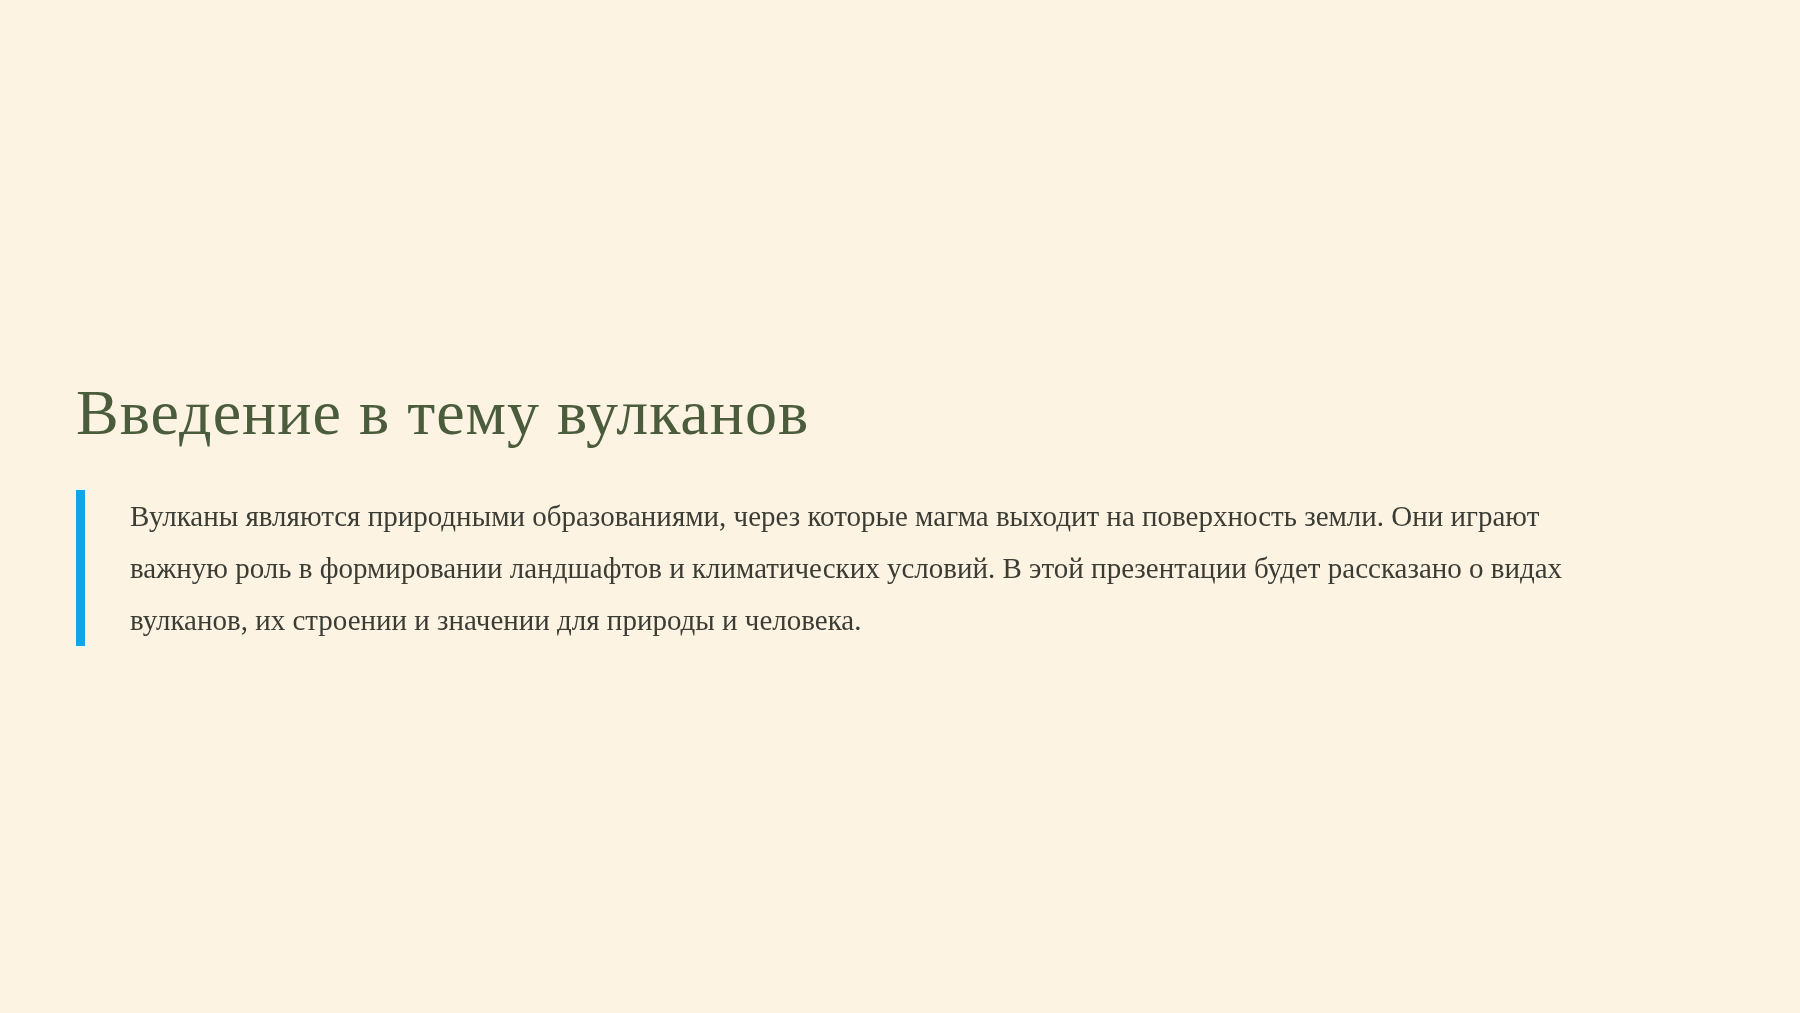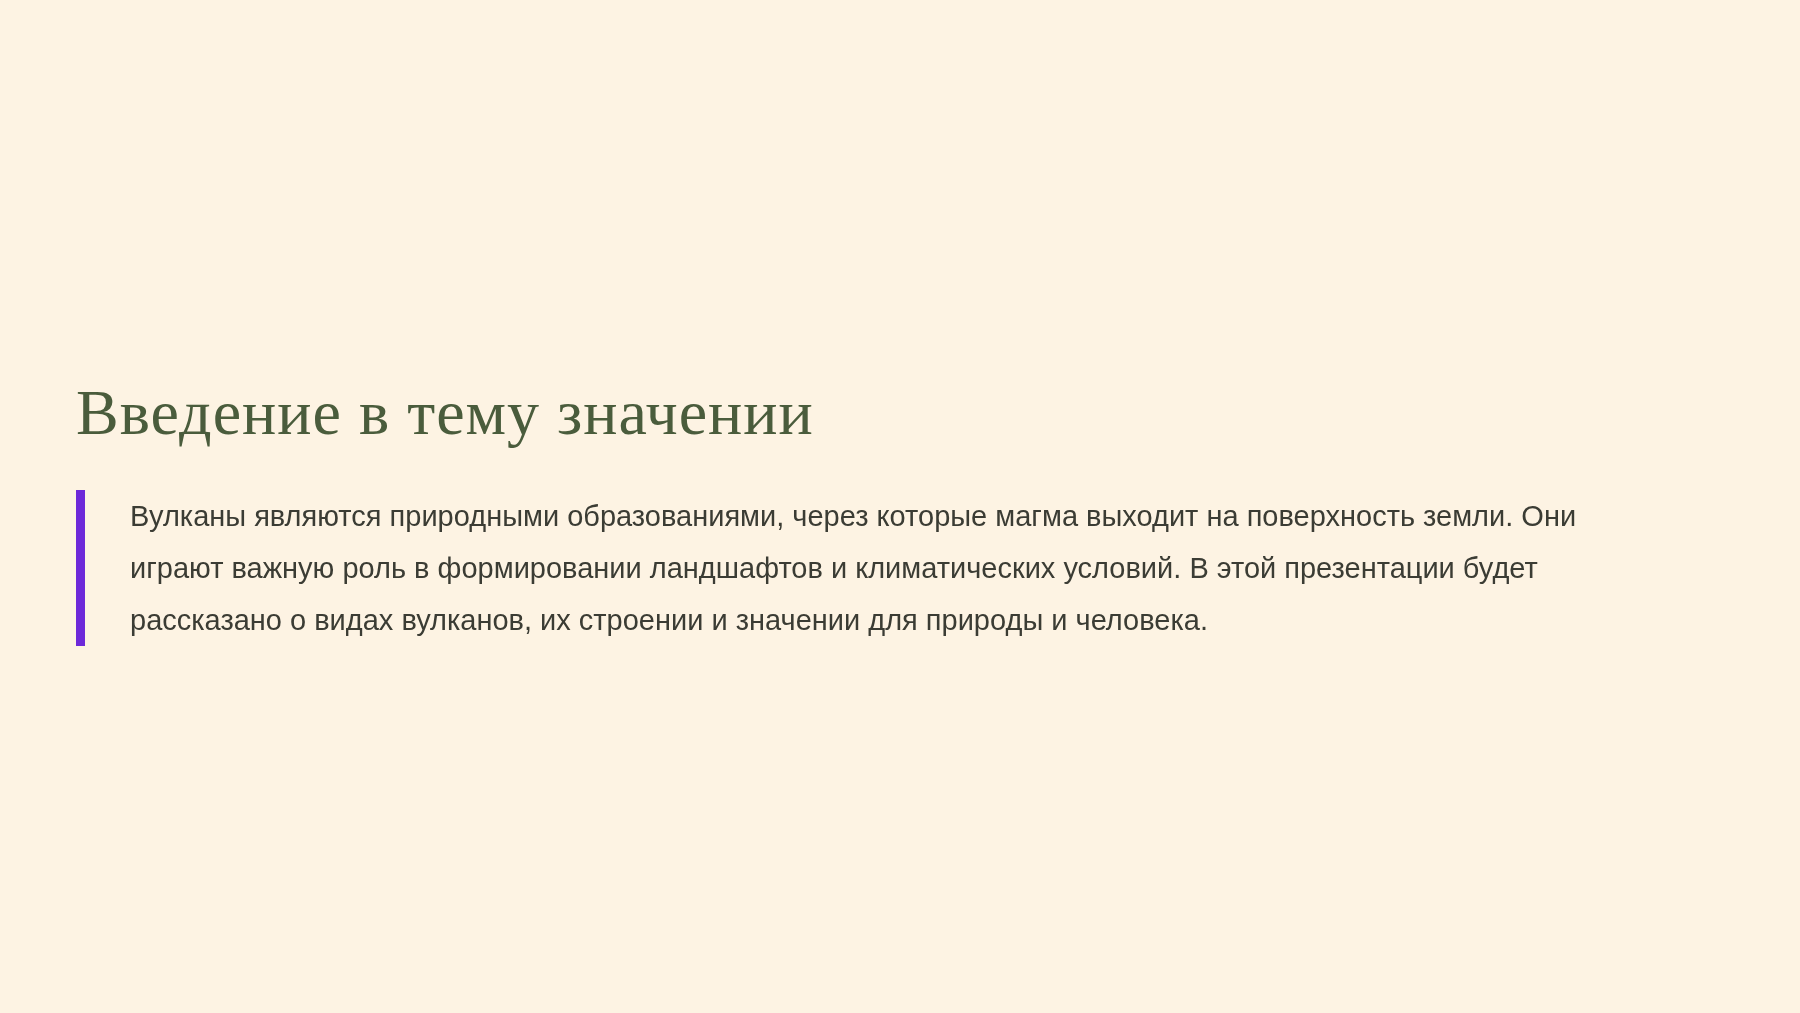--- a/index.html
+++ b/index.html
@@ -32,30 +32,30 @@
     white-space: nowrap;
   }
   .body-block {
     position: absolute;
     left: 76px;
     top: 490px;
     width: 1540px;
   }
   .body-text {
     margin: 0;
-    border-left: 9px solid #6d28d9;
+    border-left: 9px solid #0ea5e9;
     padding-left: 45px;
-    font-family: Liberation Sans, sans-serif;
+    font-family: Liberation Serif, serif;
     font-size: 29px;
     line-height: 52px;
     color: #3b3c34;
   }
 </style>
 </head>
 <body>
 
 <div class="slide">
-  <h1 class="slide-title">Введение в тему значении</h1>
+  <h1 class="slide-title">Введение в тему вулканов</h1>
 
   <div class="body-block">
     <p class="body-text">Вулканы являются природными образованиями, через которые магма выходит на поверхность земли. Они играют важную роль в формировании ландшафтов и климатических условий. В этой презентации будет рассказано о видах вулканов, их строении и значении для природы и человека.</p>
   </div>
 </div>
 
 </body></html>

